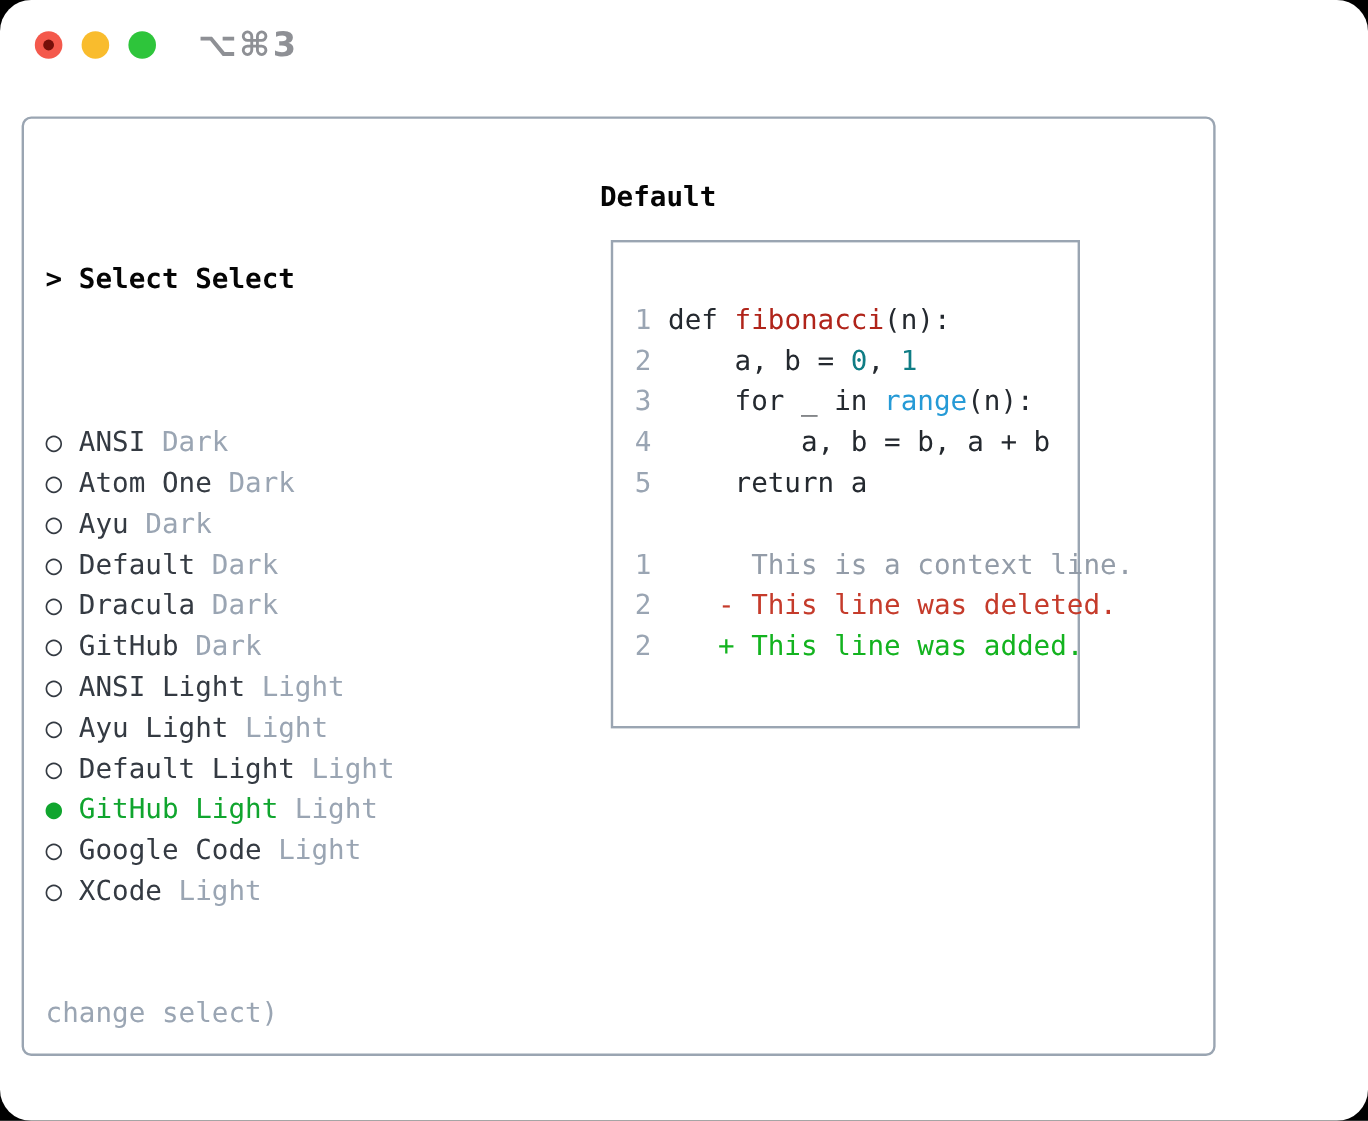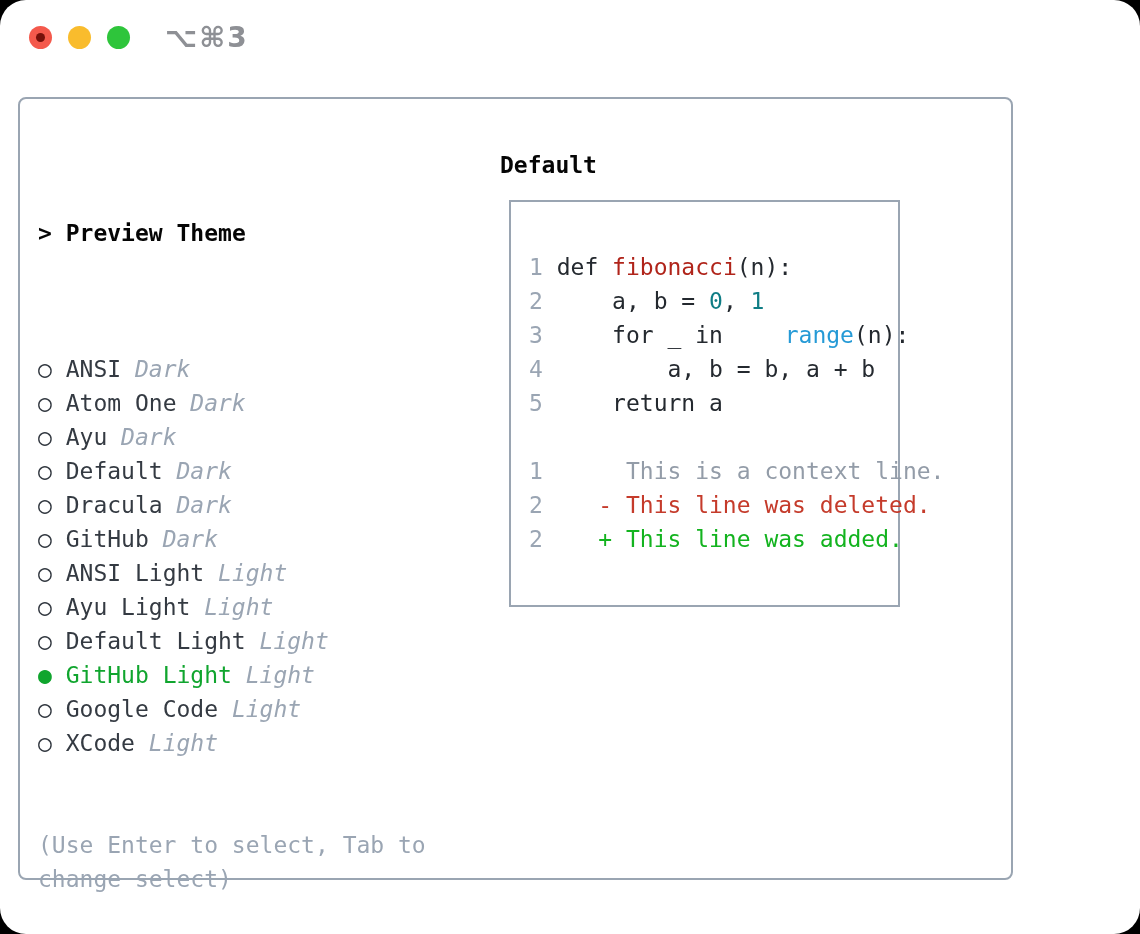--- a/index.html
+++ b/index.html
@@ -38,42 +38,42 @@
   }
   .list {
     position:absolute; left:18px; top:49px;
     font-size:23px; line-height:34px; white-space:pre;
     color:var(--fg,#343a42);
   }
   .row { height:34px; }
   .row.hdr { font-weight:bold; color:#050505; }
   .row.plainhdr { color:#050505; }
   .sel { color:var(--green,#10a52e); }
-  .tag { color:var(--muted,#9aa5b3);font-style:italic; }
+  .tag { color:var(--muted,#9aa5b3); }
   .help-line { height:34px; line-height:34px; color:var(--muted,#9aa5b3); font-size:23px; white-space:pre; }
   .help-wrap { position:absolute; left:18px; top:729px; }
   
   .preview-title {
     position:absolute; left:480px; top:49px; height:34px; line-height:34px;
     font-size:23px; font-weight:bold; color:#050505; white-space:pre;
   }
   .pbox {
     position:absolute; left:489px; top:101px;
     width:391px; height:407px;
     border:2px solid var(--border-gray,#9aa5b2);
     box-sizing:border-box;
     background:#fff;
   }
   .code { padding:48px 0 0 18px; font-size:23px; line-height:34px; white-space:pre; }
   .pline { height:34px; }
   .tk-ln   { color:var(--muted,#9aa5b3); }
   .tk-pl   { color:var(--code-fg,#24292f); }
   .tk-fn   { color:var(--code-red,#b0241a); }
   .tk-num  { color:var(--code-teal,#0f7d85); }
-  .tk-call { color:var(--code-blue,#259ad6);margin-left:48px; }
+  .tk-call { color:var(--code-blue,#259ad6); }
   .tk-ctx  { color:var(--diff-ctx,#939ca8); }
   .tk-del  { color:var(--diff-del,#c53b2b); }
   .tk-add  { color:var(--diff-add,#13b31f); }
 </style>
 </head>
 <body>
 
 <div class="window">
 
   <div class="lights">
@@ -81,30 +81,29 @@
       <div class="dot"></div>
     </div>
     <div class="light light-min"></div>
     <div class="light light-zoom"></div>
   </div>
   <div class="titleglyphs">⌥⌘3</div>
 
   <div class="panel">
 
     <div class="list">
-      <div class="row hdr"><span>&gt;</span><span> </span><span>Preview Theme</span></div>
+      <div class="row hdr"><span>&gt;</span><span> </span><span>Select Select</span></div>
       
       <div><div class="row item"><span class="marker">○ </span><span class="name">ANSI</span><span class="tag"> Dark</span></div><div class="row item"><span class="marker">○ </span><span class="name">Atom One</span><span class="tag"> Dark</span></div><div class="row item"><span class="marker">○ </span><span class="name">Ayu</span><span class="tag"> Dark</span></div><div class="row item"><span class="marker">○ </span><span class="name">Default</span><span class="tag"> Dark</span></div><div class="row item"><span class="marker">○ </span><span class="name">Dracula</span><span class="tag"> Dark</span></div><div class="row item"><span class="marker">○ </span><span class="name">GitHub</span><span class="tag"> Dark</span></div><div class="row item"><span class="marker">○ </span><span class="name">ANSI Light</span><span class="tag"> Light</span></div><div class="row item"><span class="marker">○ </span><span class="name">Ayu Light</span><span class="tag"> Light</span></div><div class="row item"><span class="marker">○ </span><span class="name">Default Light</span><span class="tag"> Light</span></div><div class="row item"><span class="marker sel">● </span><span class="name sel">GitHub Light</span><span class="tag"> Light</span></div><div class="row item"><span class="marker">○ </span><span class="name">Google Code</span><span class="tag"> Light</span></div><div class="row item"><span class="marker">○ </span><span class="name">XCode</span><span class="tag"> Light</span></div></div>
       <div class="row"> </div>
       <div class="row plainhdr"></div>
       
     </div>
 
     <div class="help-wrap">
-      <div class="help-line">(Use Enter to select, Tab to</div>
       <div class="help-line">change select)</div>
     </div>
 
     <div class="preview-title">Default</div>
 
     <div class="pbox">
       <div class="code"><div class="pline"><span class="tk-ln">1</span><span class="tk-pl"> def </span><span class="tk-fn">fibonacci</span><span class="tk-pl">(n):</span></div><div class="pline"><span class="tk-ln">2</span><span class="tk-pl">     a, b = </span><span class="tk-num">0</span><span class="tk-pl">, </span><span class="tk-num">1</span></div><div class="pline"><span class="tk-ln">3</span><span class="tk-pl">     for _ in </span><span class="tk-call">range</span><span class="tk-pl">(n):</span></div><div class="pline"><span class="tk-ln">4</span><span class="tk-pl">         a, b = b, a + b</span></div><div class="pline"><span class="tk-ln">5</span><span class="tk-pl">     return a</span></div><div class="pline"> </div><div class="pline"><span class="tk-ln">1</span><span class="tk-ctx">      This is a context line.</span></div><div class="pline"><span class="tk-ln">2</span><span class="tk-del">    - This line was deleted.</span></div><div class="pline"><span class="tk-ln">2</span><span class="tk-add">    + This line was added.</span></div></div>
     </div>
 
   </div>

